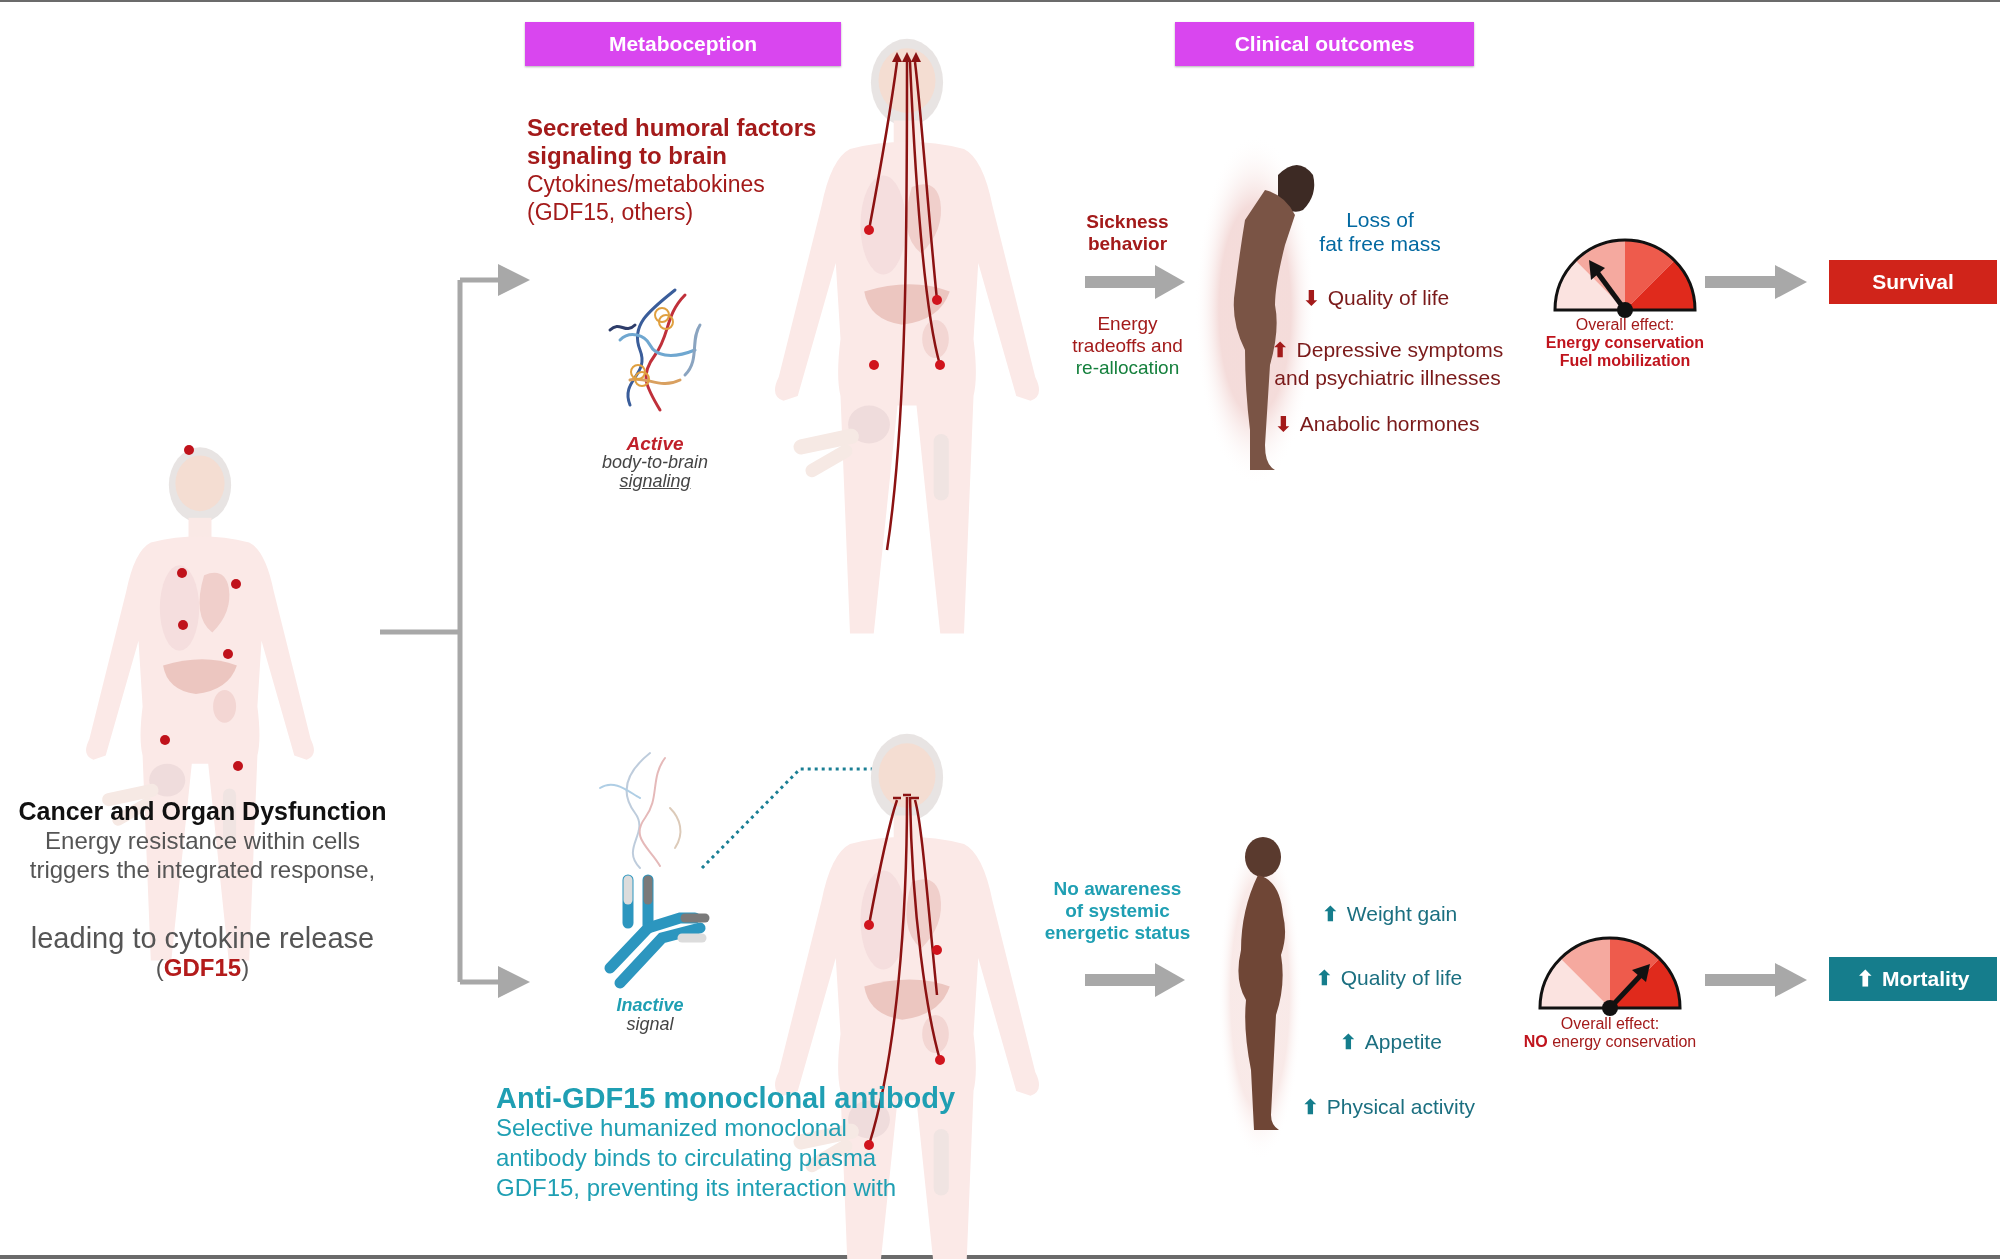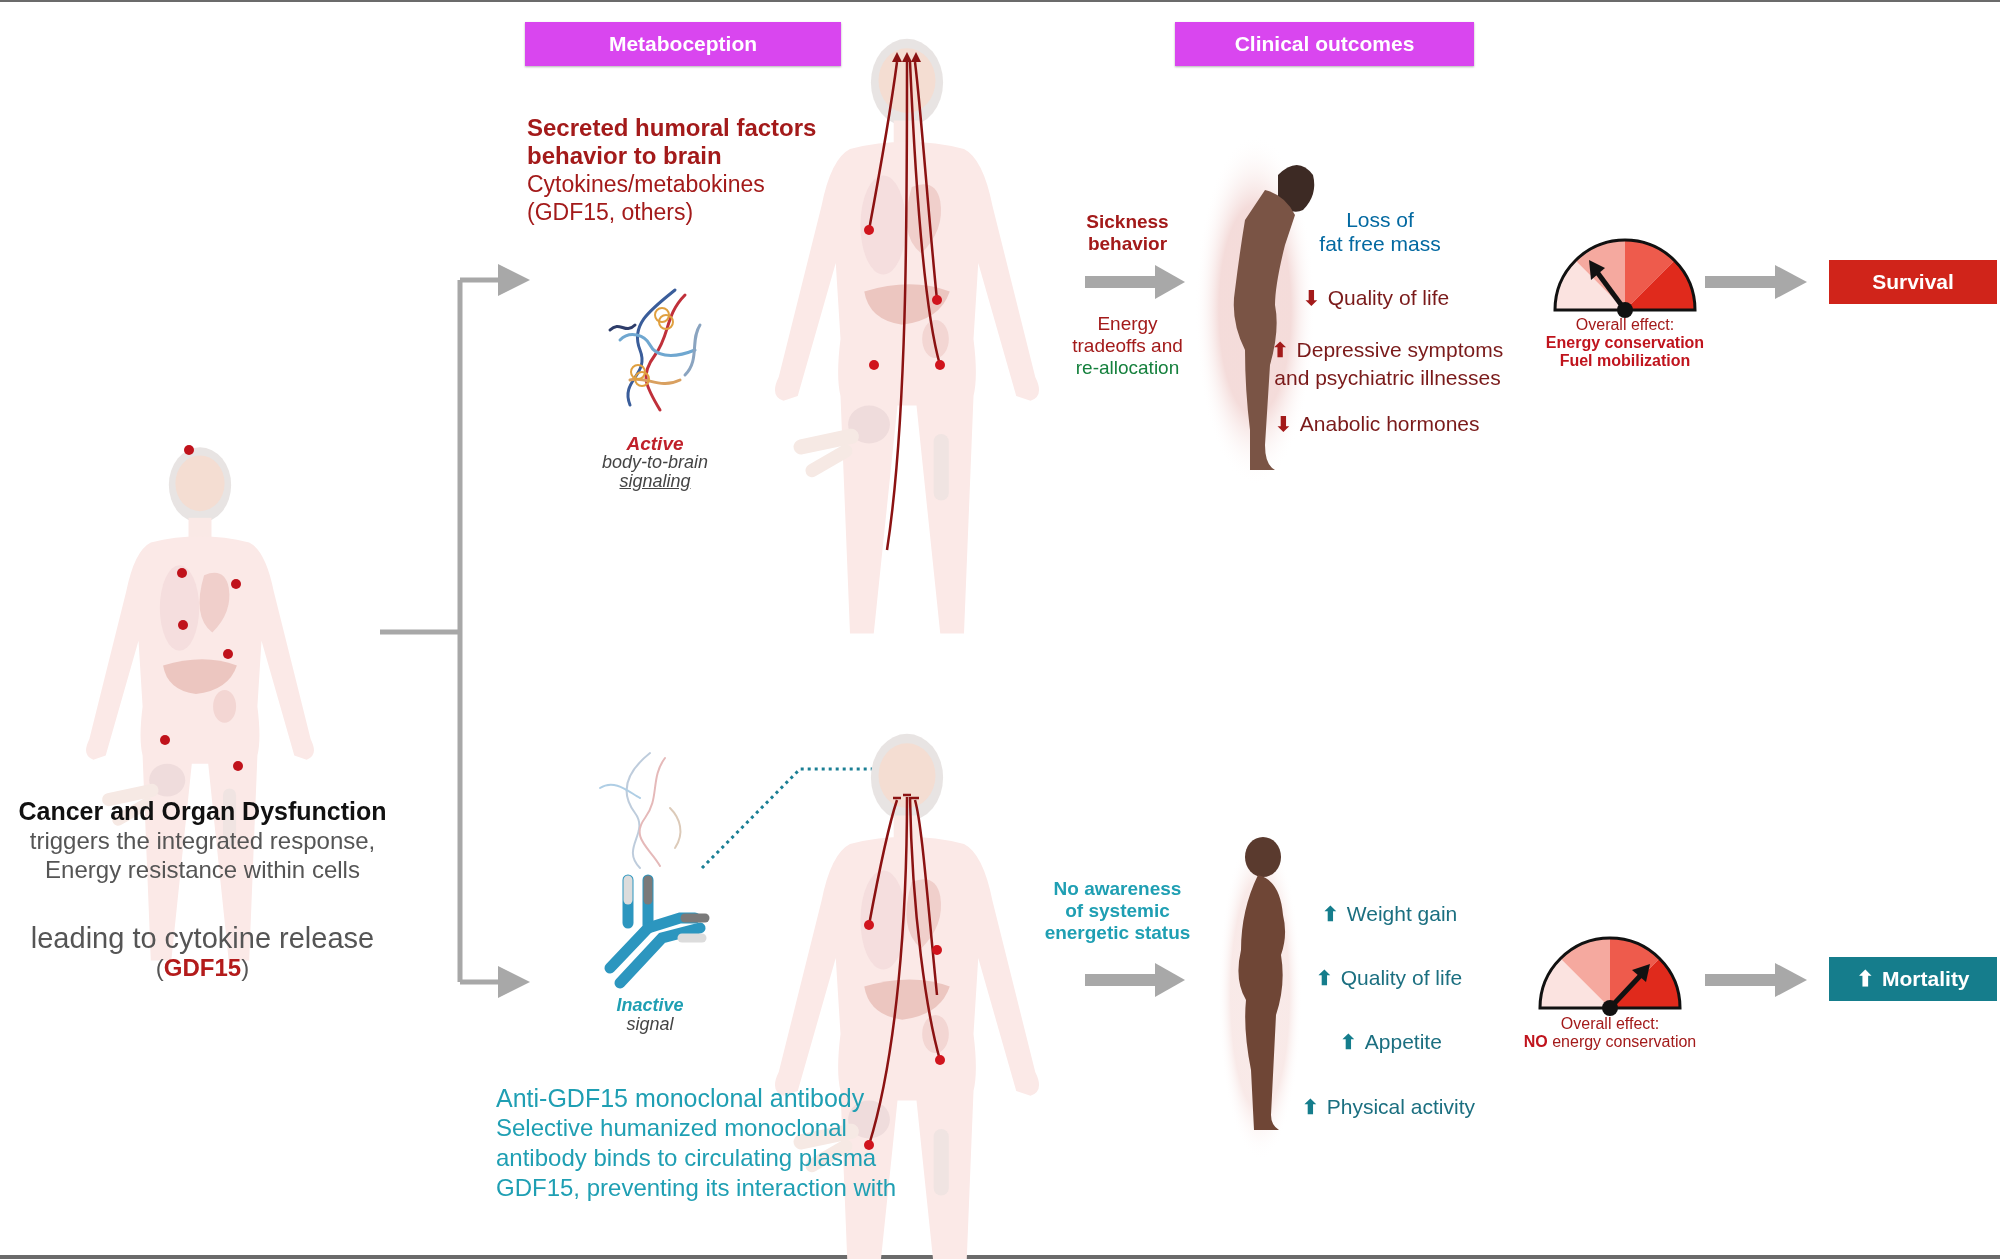--- a/index.html
+++ b/index.html
@@ -58,40 +58,40 @@
     <circle cx="36" cy="-106" r="5"></circle>
     <circle cx="-17" cy="-65" r="5"></circle>
     <circle cx="28" cy="-36" r="5"></circle>
     <circle cx="-35" cy="50" r="5"></circle>
     <circle cx="38" cy="76" r="5"></circle>
   </g>
 </svg>
 
 <div class="abs center" style="left:0px; top:796px; width:405px;">
   <div style="font-size:25px; font-weight:bold; color:#111; line-height:30px;">Cancer and Organ Dysfunction</div>
+  <div style="font-size:24px; color:#555; line-height:29px;">Energy resistance within cells</div>
   <div style="font-size:24px; color:#555; line-height:29px;">triggers the integrated response,</div>
-  <div style="font-size:24px; color:#555; line-height:29px;">Energy resistance within cells</div>
   <div style="font-size:29px; color:#555; line-height:29px;margin-top:40px;">leading to cytokine release</div>
   <div style="font-size:24px; color:#555; line-height:29px;"><span>(</span><span style="color:#b31b1b; font-weight:bold;">GDF15</span><span>)</span></div>
 </div>
 
 <svg style="left:0; top:0;" width="2000" height="1259">
   <g stroke="#a8a8a8" stroke-width="5" fill="none">
     <line x1="380" y1="632" x2="460" y2="632"></line>
     <line x1="460" y1="280" x2="460" y2="982"></line>
     <line x1="460" y1="280" x2="500" y2="280"></line>
     <line x1="460" y1="982" x2="500" y2="982"></line>
   </g>
   <polygon points="498,264 530,280 498,296" fill="#a8a8a8"></polygon>
   <polygon points="498,966 530,982 498,998" fill="#a8a8a8"></polygon>
 </svg>
 
 <div class="abs" style="left:527px; top:114px; line-height:28px;">
   <div style="font-size:24px; font-weight:bold; color:#a31a1a;">Secreted humoral factors</div>
-  <div style="font-size:24px; font-weight:bold; color:#a31a1a;">behavior to brain</div>
+  <div style="font-size:24px; font-weight:bold; color:#a31a1a;">signaling to brain</div>
   <div style="font-size:23px; color:#a31a1a;">Cytokines/metabokines</div>
   <div style="font-size:23px; color:#a31a1a;">(GDF15, others)</div>
 </div>
 
 <svg style="left:600px; top:280px;" width="120" height="140">
   <g fill="none" stroke-width="3" stroke-linecap="round">
     <path d="M 75 10 C 50 30, 30 45, 40 70 S 20 100, 30 125" stroke="#3a5d9a"></path>
     <path d="M 85 15 C 65 35, 70 55, 55 75 S 45 105, 60 130" stroke="#c0303a"></path>
     <path d="M 20 60 C 30 50, 45 55, 50 65 S 70 80, 95 70" stroke="#6fa7d0"></path>
     <path d="M 10 50 C 20 40, 25 55, 35 45" stroke="#2e3d6a"></path>
@@ -248,21 +248,21 @@
   </g>
   <g fill="#d0141d">
     <circle cx="-38" cy="-90" r="5"></circle>
     <circle cx="30" cy="-65" r="5"></circle>
     <circle cx="-38" cy="130" r="5"></circle>
     <circle cx="33" cy="45" r="5"></circle>
   </g>
 </svg>
 
 <div class="abs" style="left:496px; top:1083px; line-height:30px;">
-  <div style="font-size:25px; font-weight:normal; color:#1f9fb3;">Anti-GDF15 monoclonal antibody</div>
+  <div style="font-size:29px; font-weight:bold; color:#1f9fb3;">Anti-GDF15 monoclonal antibody</div>
   <div style="font-size:24px; color:#1f9fb3;">Selective humanized monoclonal</div>
   <div style="font-size:24px; color:#1f9fb3;">antibody binds to circulating plasma</div>
   <div style="font-size:24px; color:#1f9fb3;">GDF15, preventing its interaction with</div>
 </div>
 
 <div class="abs center" style="left:1030px; top:878px; width:175px; line-height:22px;">
   <div style="font-size:19px; font-weight:bold; color:#1f9fb3;">No awareness</div>
   <div style="font-size:19px; font-weight:bold; color:#1f9fb3;">of systemic</div>
   <div style="font-size:19px; font-weight:bold; color:#1f9fb3;">energetic status</div>
 </div>

